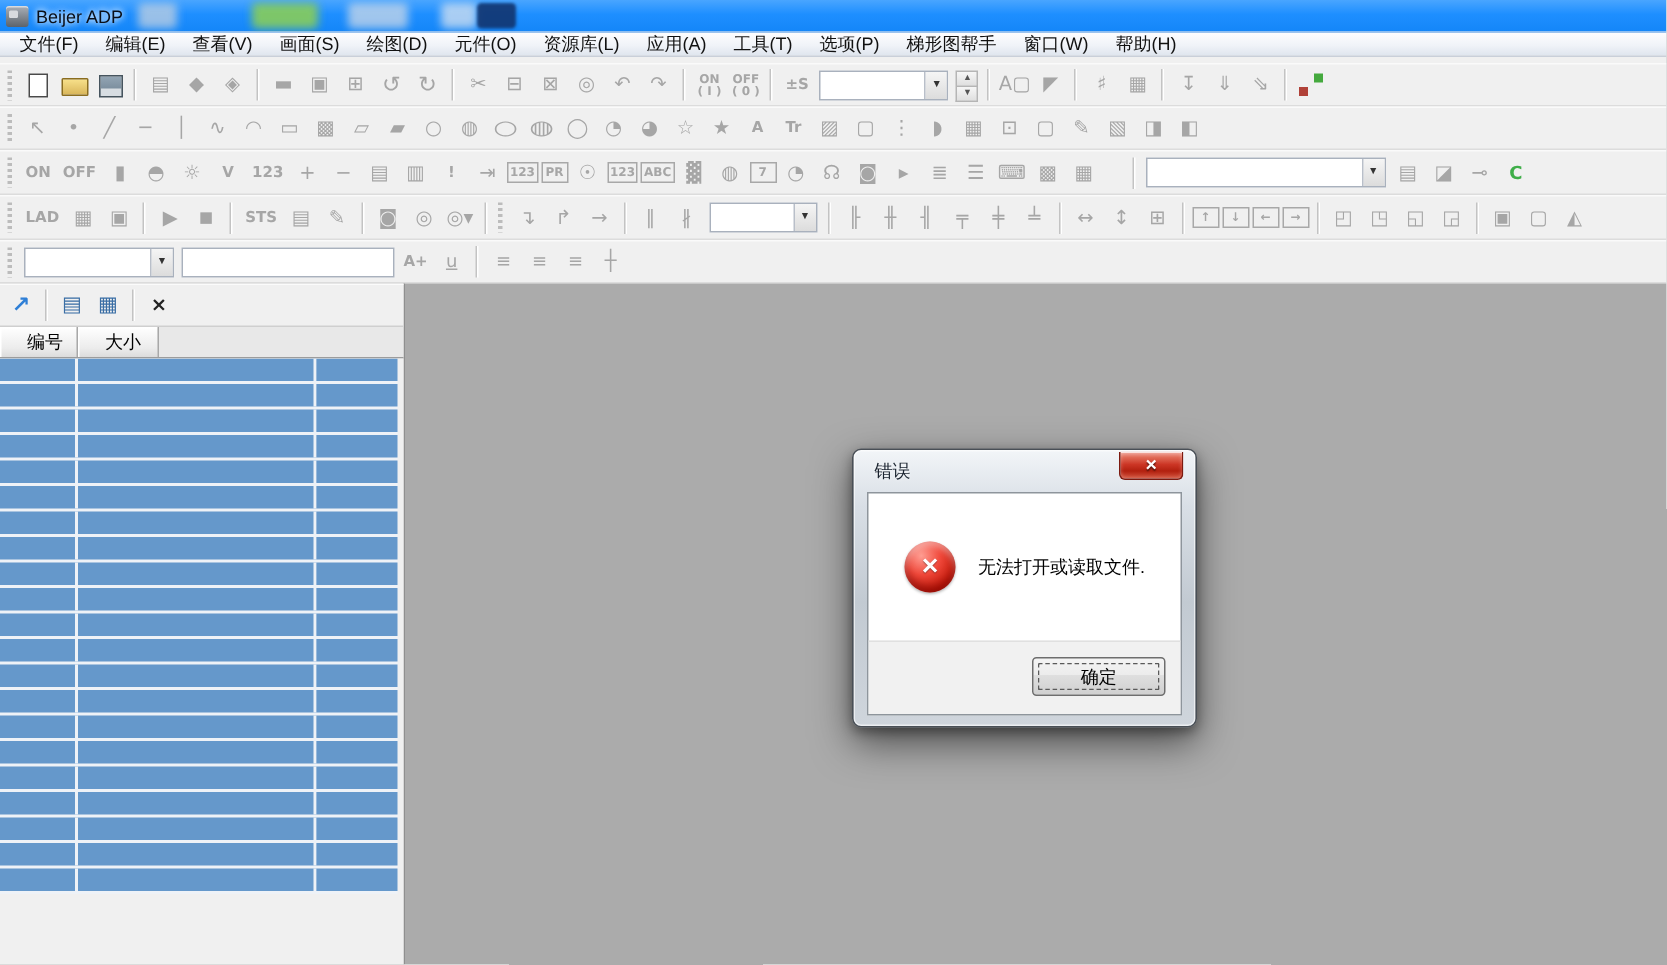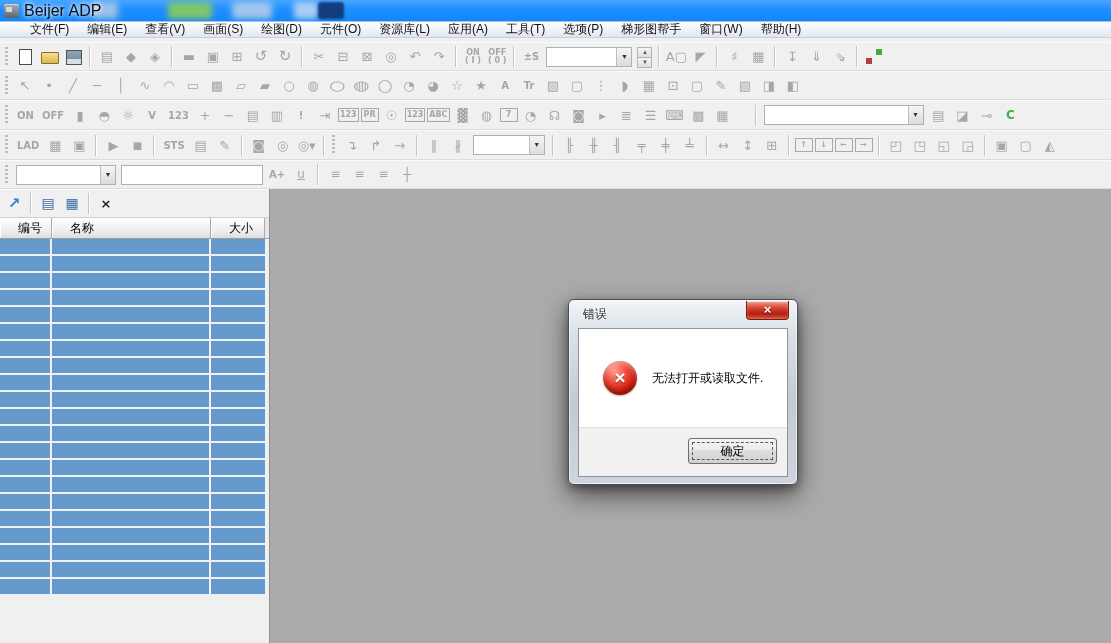--- a/index.html
+++ b/index.html
@@ -15,27 +15,27 @@
   .b1 { left:92px;  width:26px; background:#cfd6df; }
   .b2 { left:168px; width:44px; background:#8fd14f; opacity:.85; }
   .b3 { left:232px; width:40px; background:#d9dee6; }
   .b4 { left:294px; width:24px; background:#e6e9ee; }
   .b5 { left:318px; width:26px; background:#12356f; filter:blur(1px); opacity:.9; }
   .app-icon { position:relative; width:15px; height:14px; margin-right:5px;
     background:linear-gradient(180deg,#aab0b8,#5c636b); border-radius:2px;
     box-shadow:inset 0 1px 0 rgba(255,255,255,.55); flex:0 0 auto; z-index:2; }
   .app-icon::after { content:""; position:absolute; left:2px; top:3px; width:6px; height:5px;
     background:#d8dade; border-radius:1px; }
-  .title-text { position:relative; z-index:2; font-size:16px; color:#0a0f18;
+  .title-text { position:relative; z-index:2; font-size:12px; color:#0a0f18;
     text-shadow:0 0 4px #fff,0 0 6px rgba(255,255,255,.8); }
 
   
   .menubar { position:absolute; left:0; top:22px; width:100%; height:16px;
     background:linear-gradient(180deg,#fdfdfe 0%,#f0f3f8 55%,#dfe5ee 100%);
-    border-bottom:1px solid #c9cfd9; display:flex; align-items:center; padding-left:21px; }
+    border-bottom:1px solid #c9cfd9; display:flex; align-items:center; padding-left:4px; }
   .menu-item { font-size:12px; color:#111; padding:2px 9px; cursor:default; }
 
   
   .toolzone { position:absolute; left:0; top:42px; width:100%; height:147px; background:#f0f0f0; }
   .tb-row { display:flex; align-items:center; background:#f0f0f0;
     border-top:1px solid #fafafa; border-bottom:1px solid #dcdcdc; padding-left:2px; }
   .tb-row.r0 { height:29px; } .tb-row.r1 { height:29px; } .tb-row.r2 { height:30px; }
   .tb-row.r3 { height:30px; } .tb-row.r4 { height:29px; }
   .tb-grip { width:3px; height:20px; margin:0 5px 0 3px; flex:0 0 auto;
     background:repeating-linear-gradient(180deg,#bcbcbc 0 2px,transparent 2px 4px); }
@@ -373,21 +373,20 @@
       <div class="panel-toolbar">
           <span class="tb-btn blue">↗</span>
           <span class="tb-sep"></span>
           <span class="tb-btn blue2">▤</span>
           <span class="tb-btn blue2">▦</span>
           <span class="tb-sep"></span>
           <span class="tb-btn dark">×</span>
         </div>
       <div class="grid-header">
         <div class="gh-cell c0">编号</div>
-        <div class="gh-cell c1">名称</div>
         <div class="gh-cell c2">大小</div>
       </div>
       <div class="grid-body" id="grid-body">
           <div class="grid-row">
             <div class="grid-cell c0"></div>
             <div class="grid-cell c1"></div>
             <div class="grid-cell c2"></div>
           </div>
           <div class="grid-row">
             <div class="grid-cell c0"></div>

